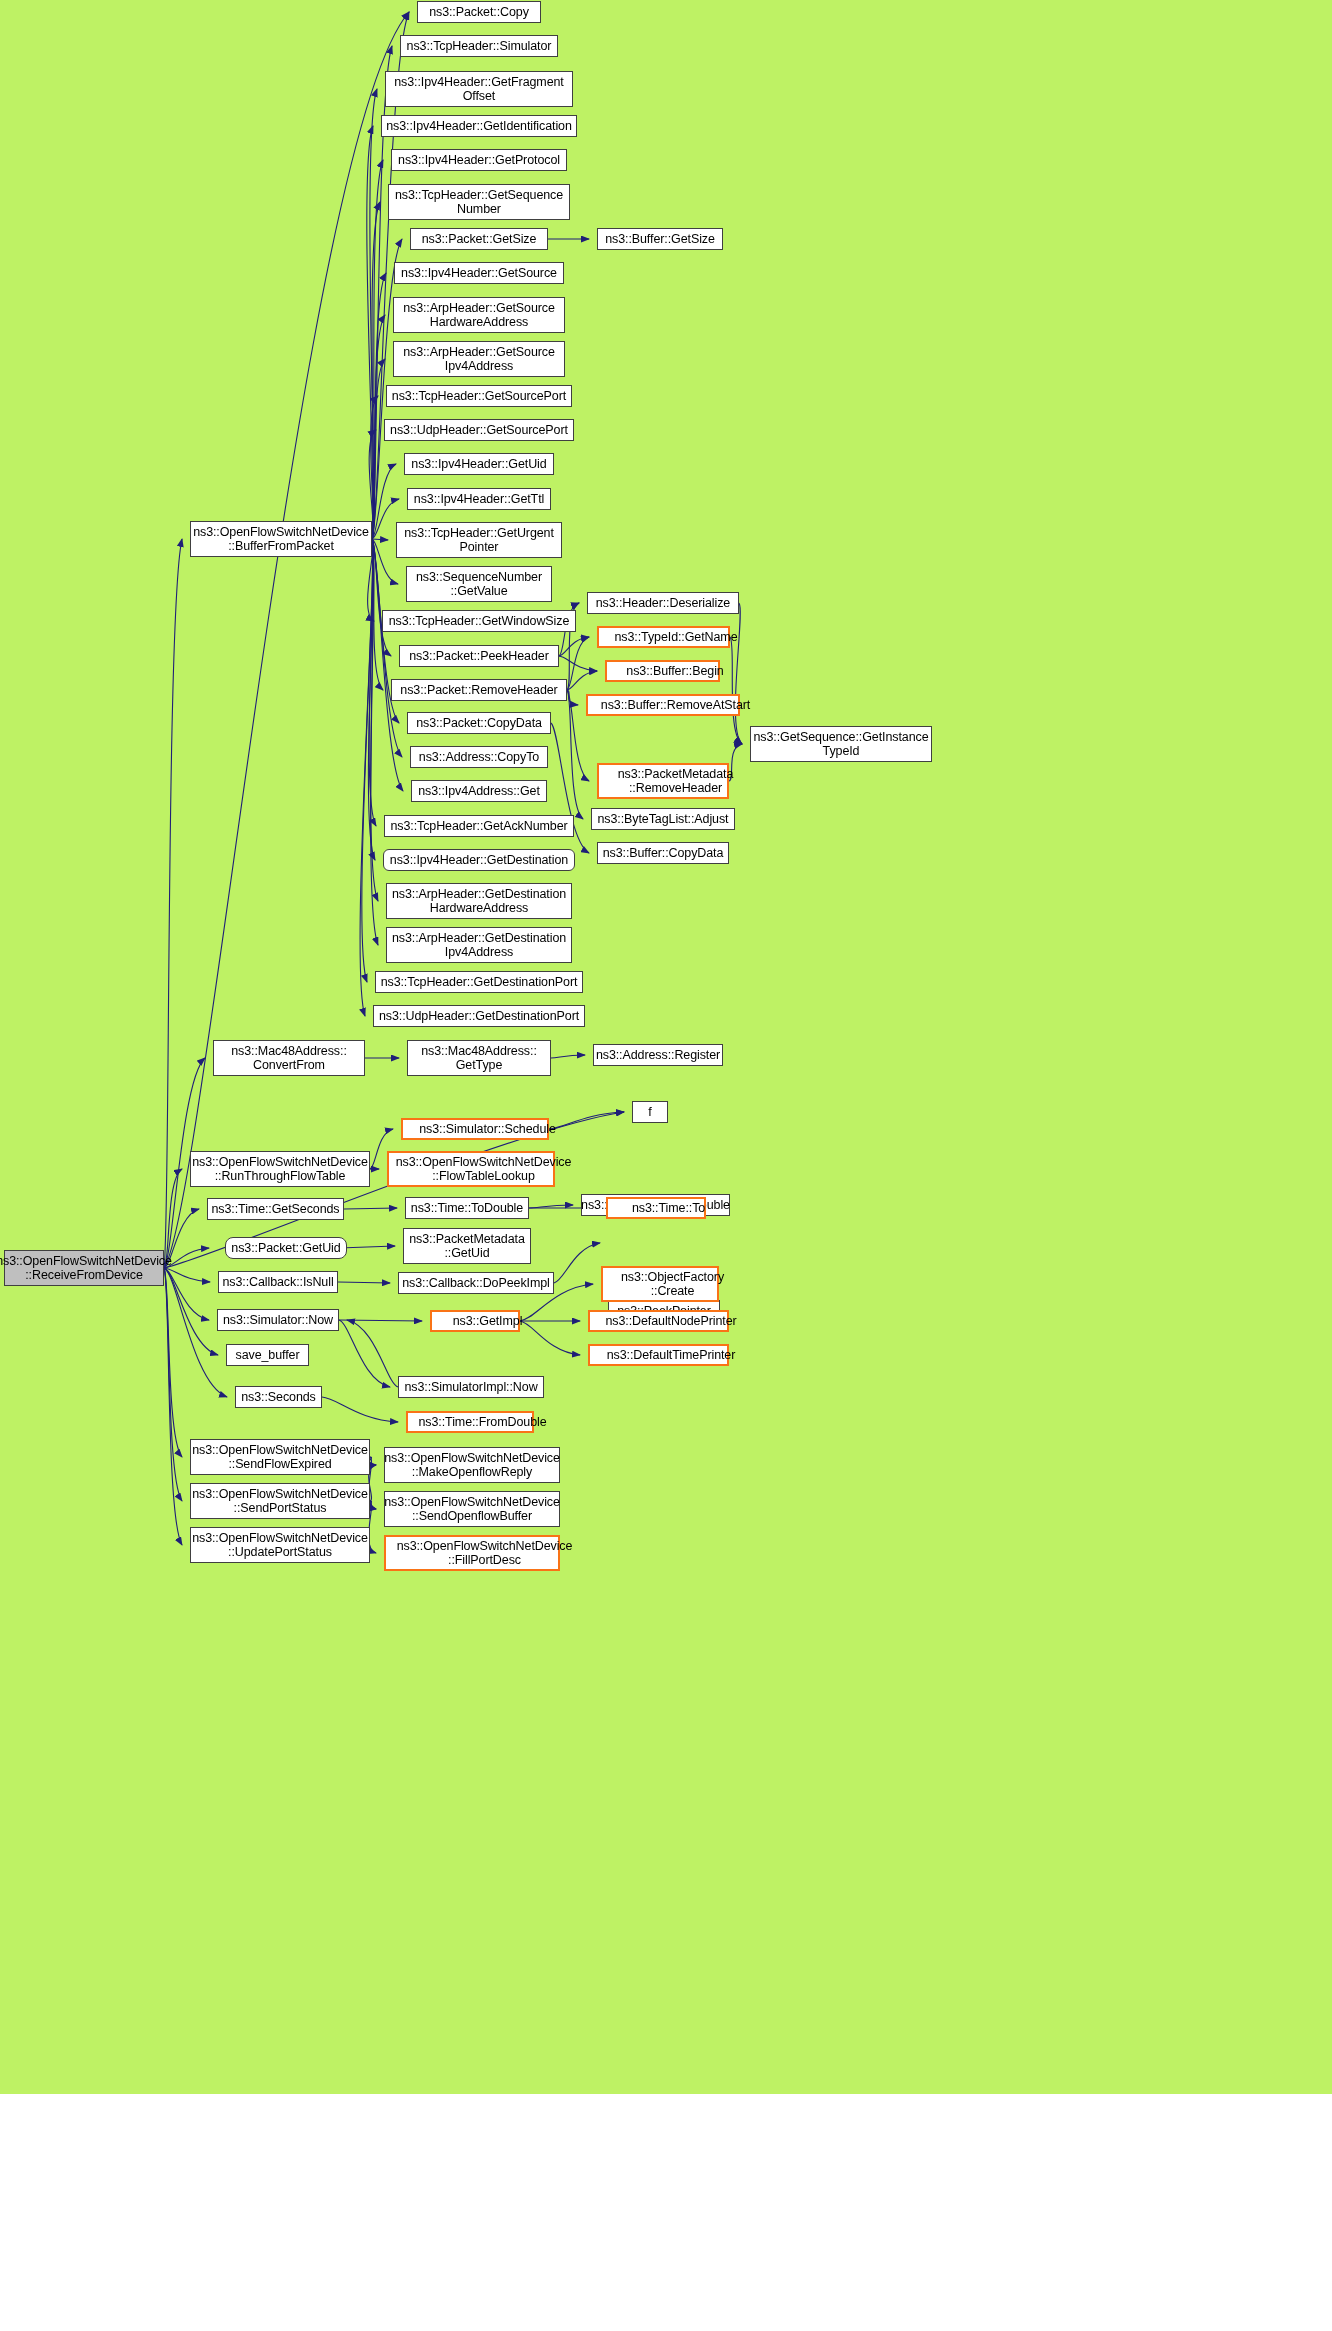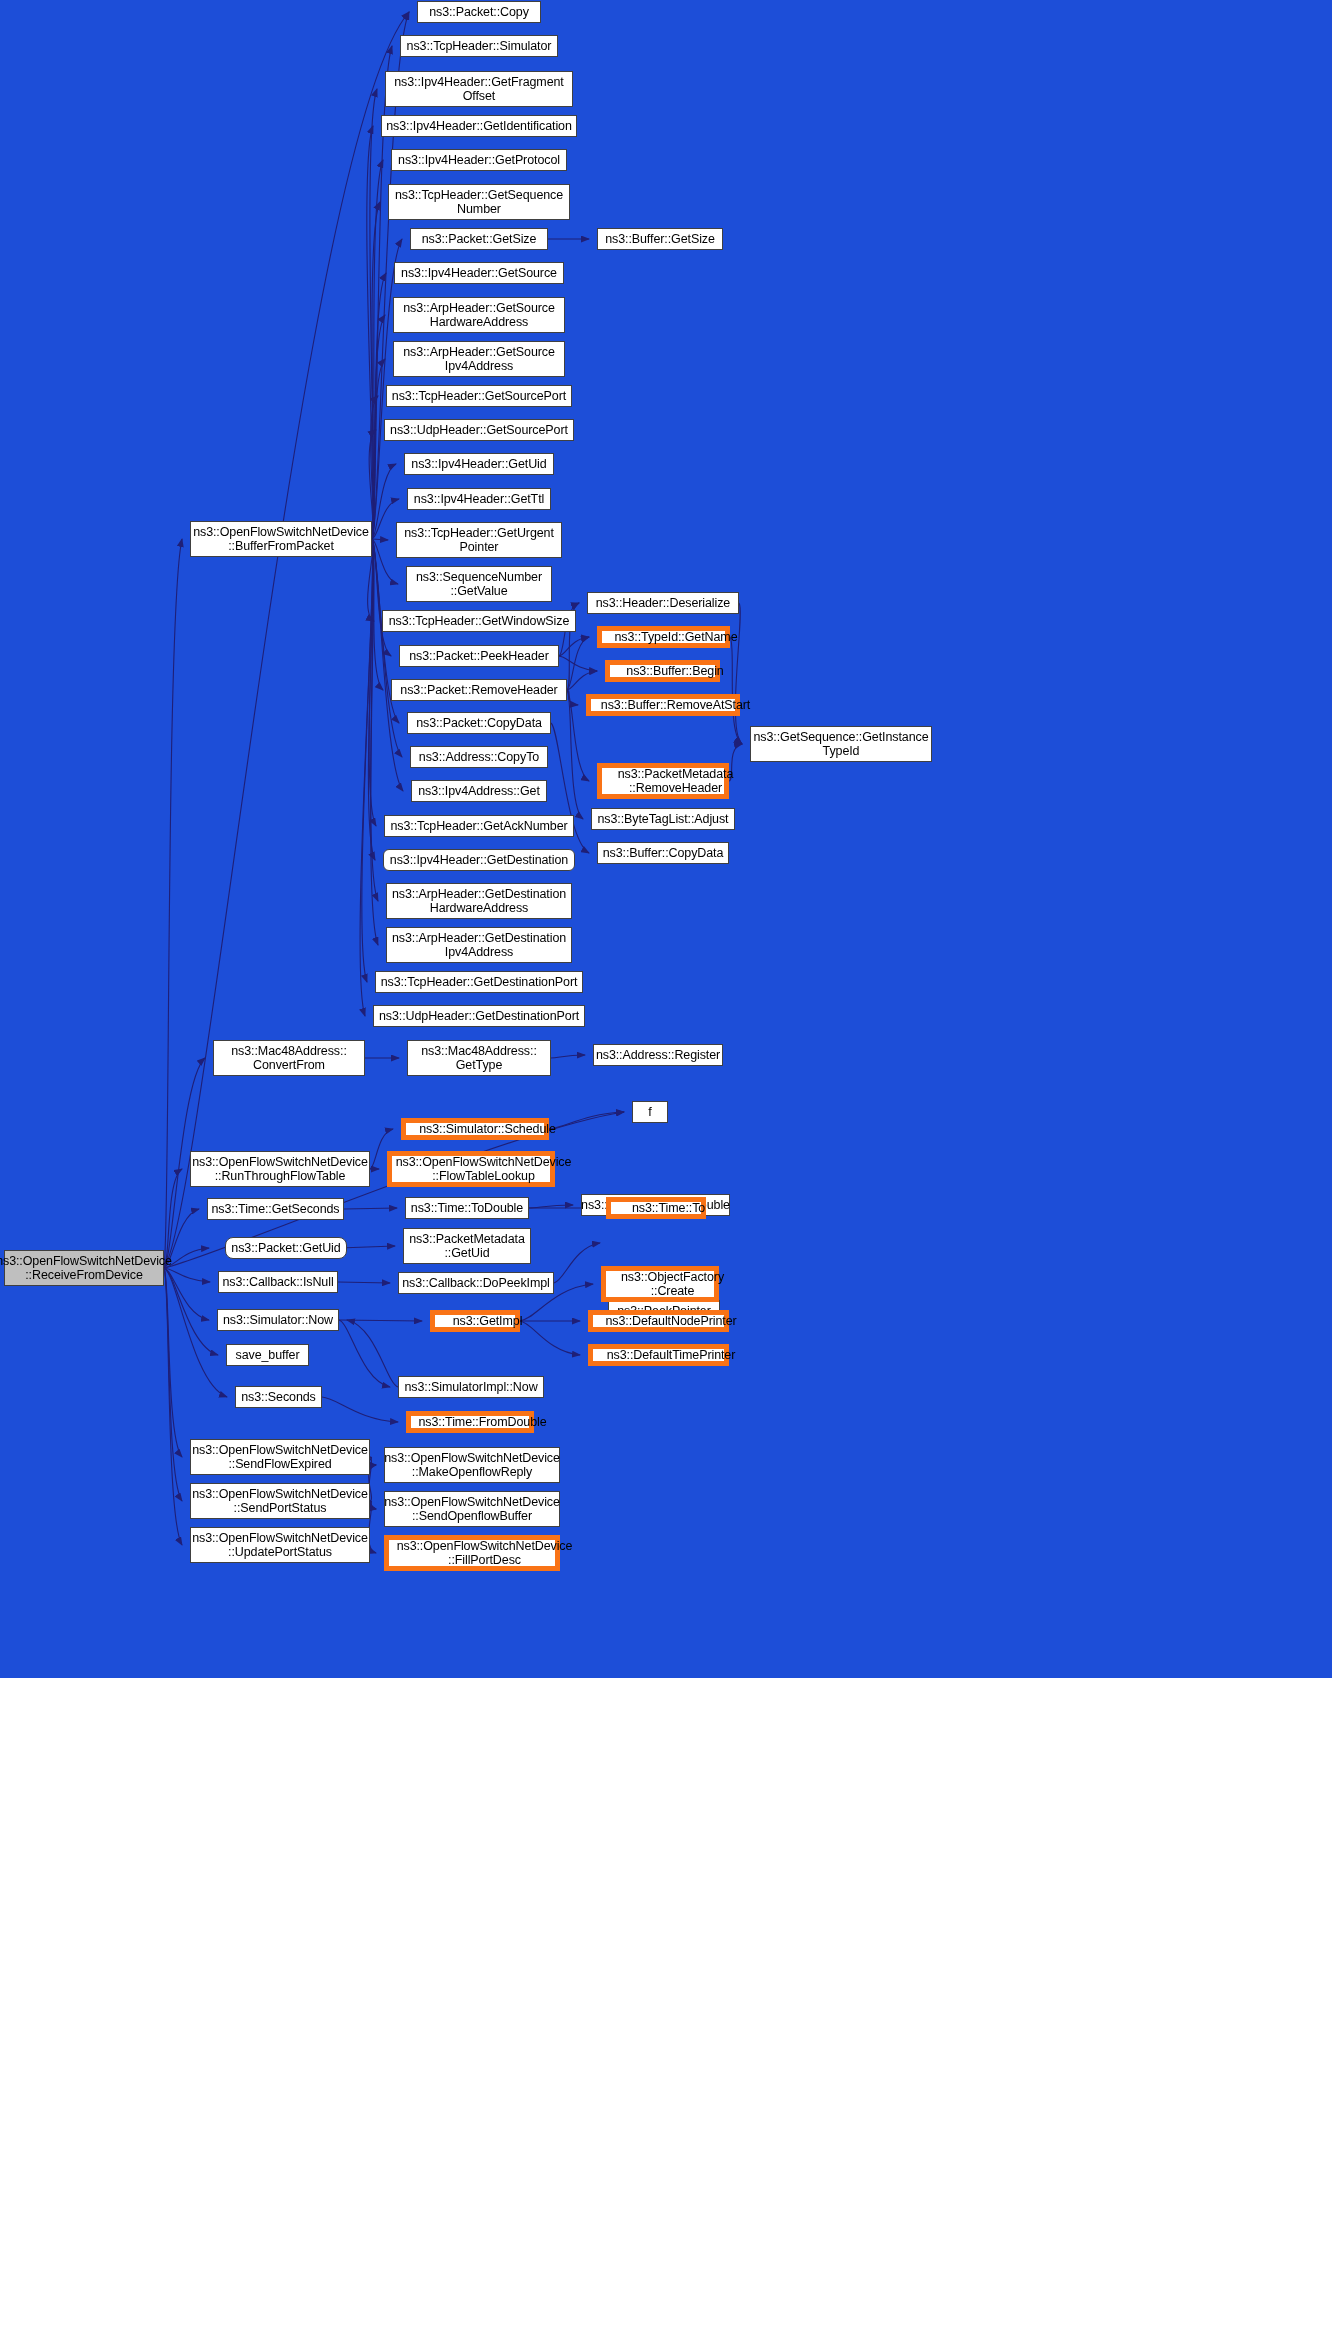--- a/index.html
+++ b/index.html
@@ -1,42 +1,42 @@
 <!DOCTYPE html>
 <html><head>
 <meta charset="utf-8">
 <title>ns3::OpenFlowSwitchNetDevice::ReceiveFromDevice call graph</title>
 <style>
   html,body{margin:0;padding:0;background:#ffffff;}
   #canvas{
     position:relative;
     width:1332px;
-    height:1678px;
-    background:#1d4ed8;
+    height:2094px;
+    background:#bef264;
     font-family:"Liberation Sans", sans-serif;
     overflow:hidden;
   }
   svg#edges{position:absolute;left:0;top:0;width:1332px;height:2331px;pointer-events:none;}
   .node{
     position:absolute;
     box-sizing:border-box;
     border:1px solid #404040;
     background:#ffffff;
     color:#000000;
     font-size:12.5px;
     line-height:14.5px;
     display:flex;
     align-items:center;
     justify-content:center;
     text-align:center;
     white-space:pre-line;
     padding:1px 3px;
     letter-spacing:-0.1px;
   }
-  .node.red{border:5px solid #f97316;padding-left:28px;}
+  .node.red{border:2px solid #f97316;padding-left:28px;}
   .node.root{background:#bfbfbf;border:1px solid #404040;}
 </style>
 </head>
 <body>
 
 <div id="canvas">
   <svg id="edges" xmlns="http://www.w3.org/2000/svg">
     <defs>
       <marker id="ah" markerWidth="9" markerHeight="7" refX="8" refY="3.5" orient="auto" markerUnits="userSpaceOnUse">
         <path d="M0,0 L9,3.5 L0,7 z" fill="#1f1f77"></path>

